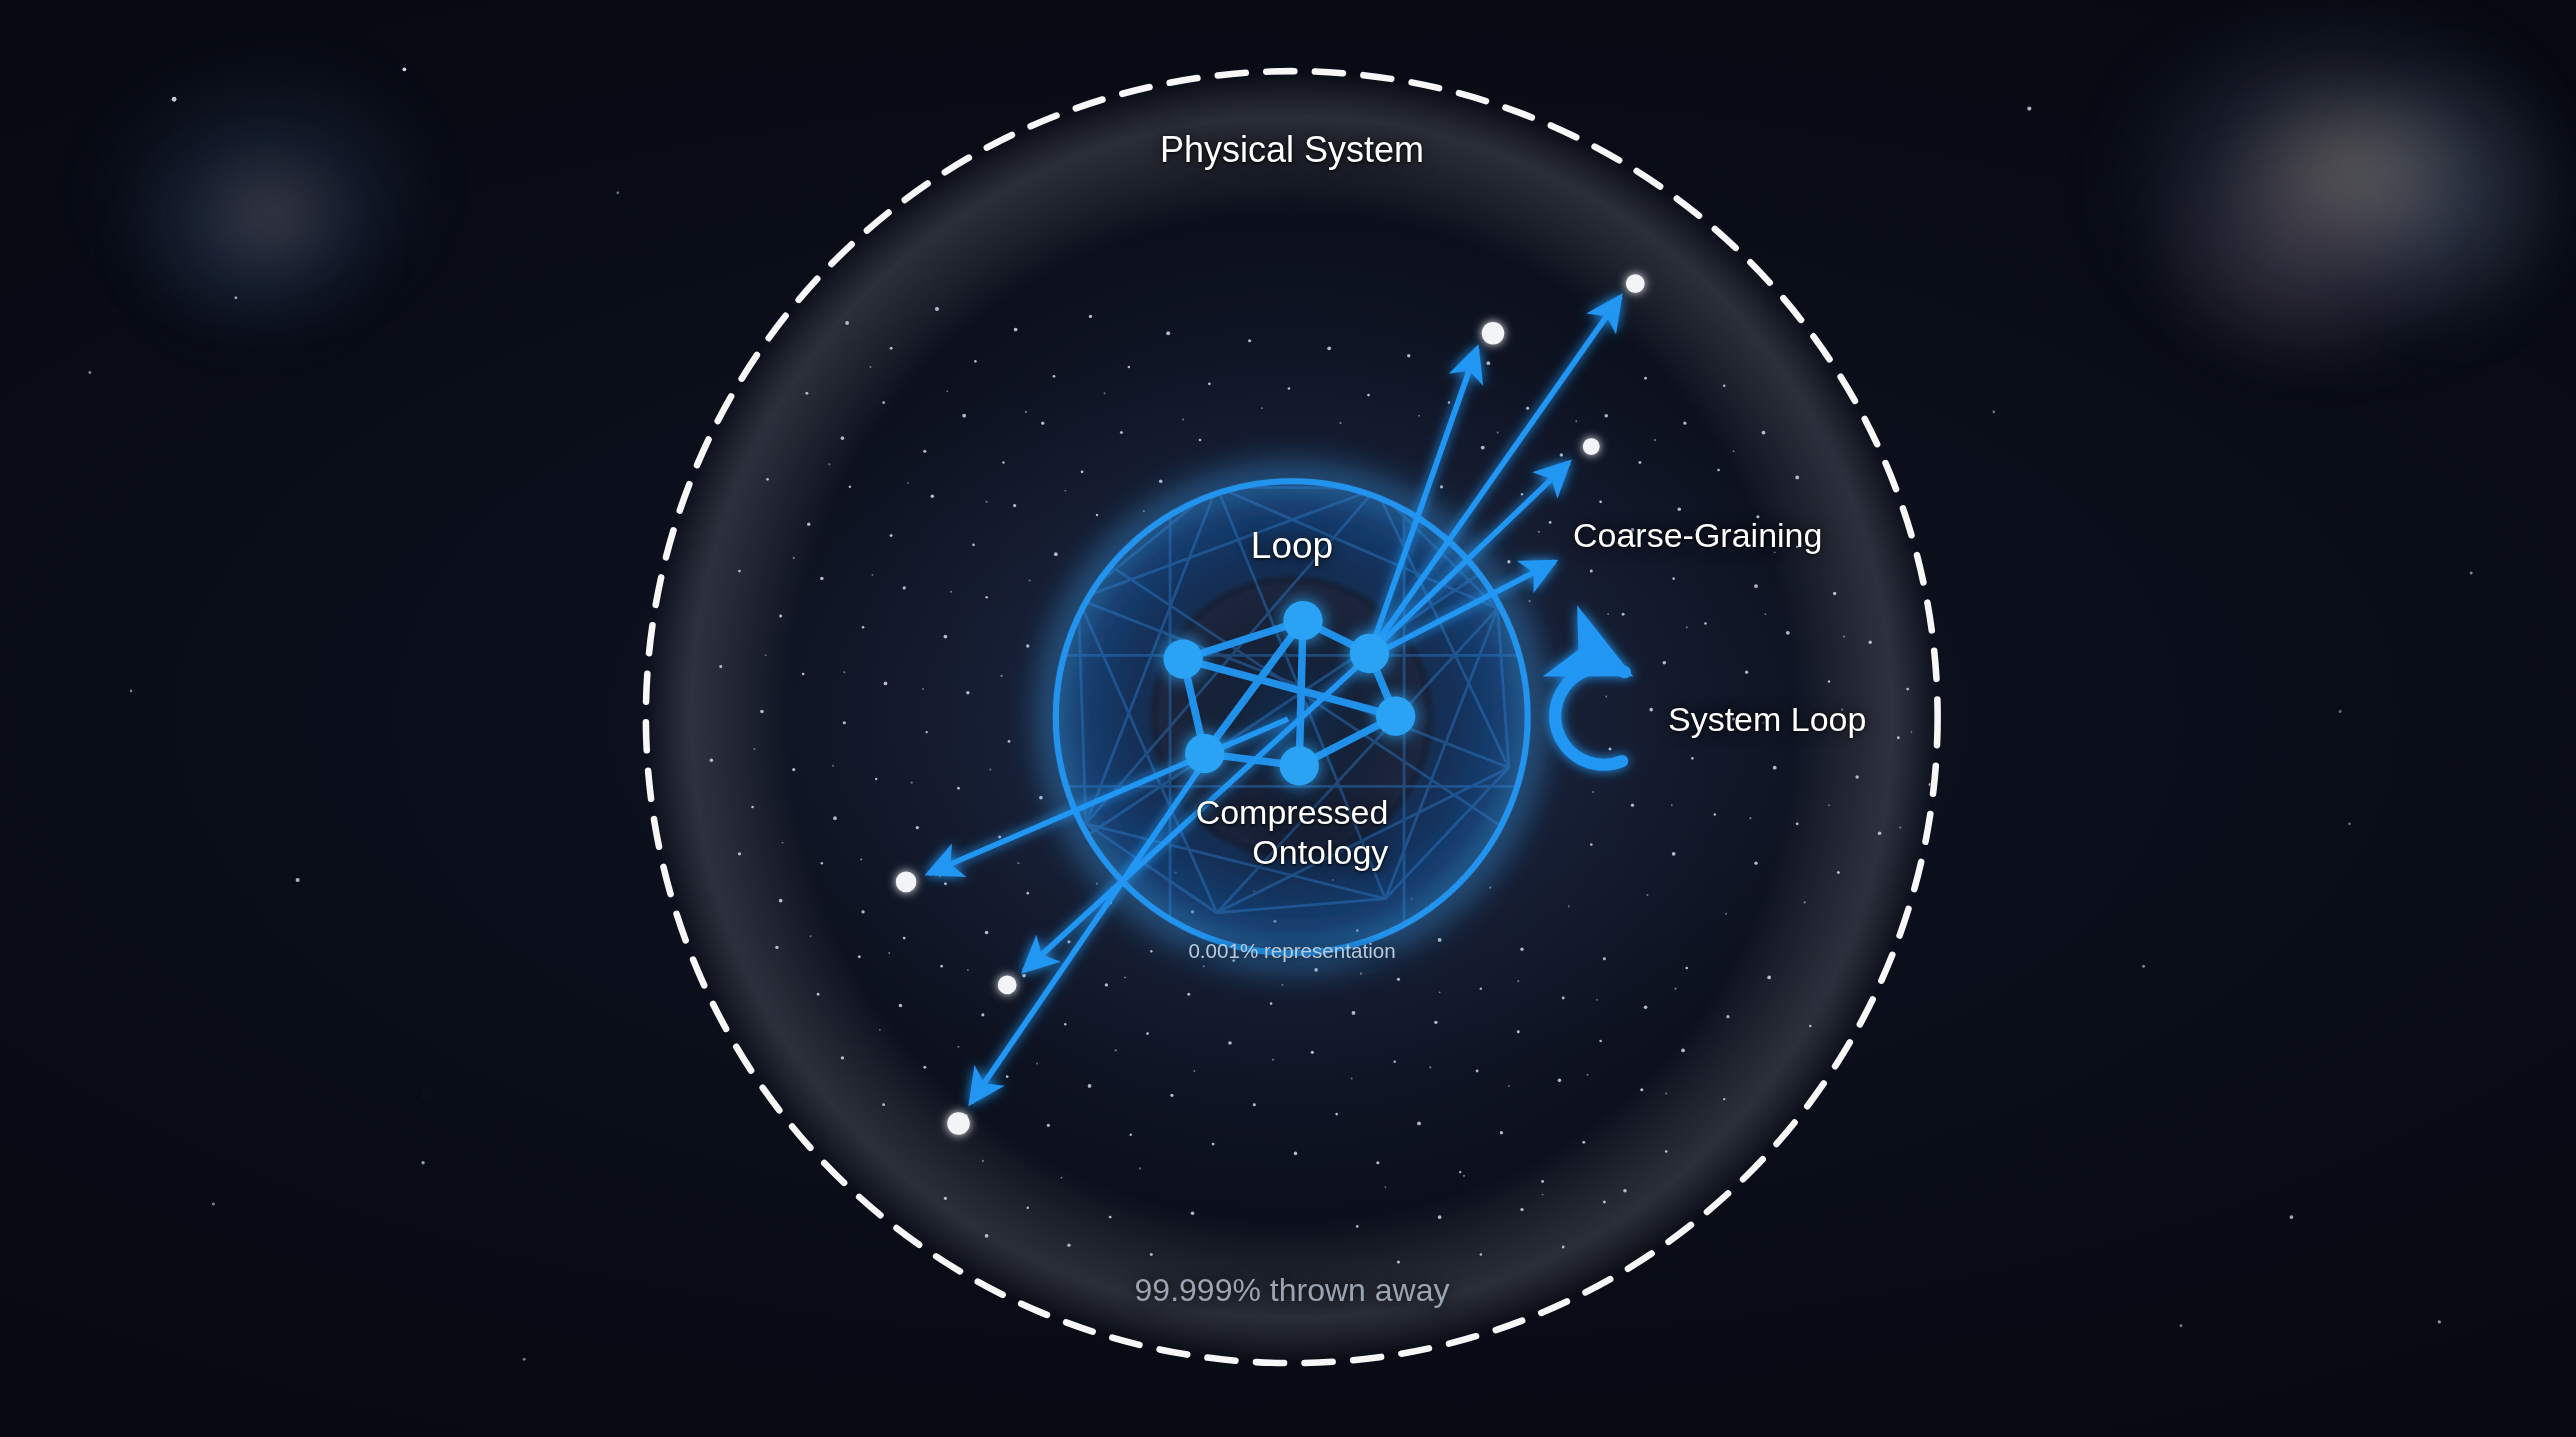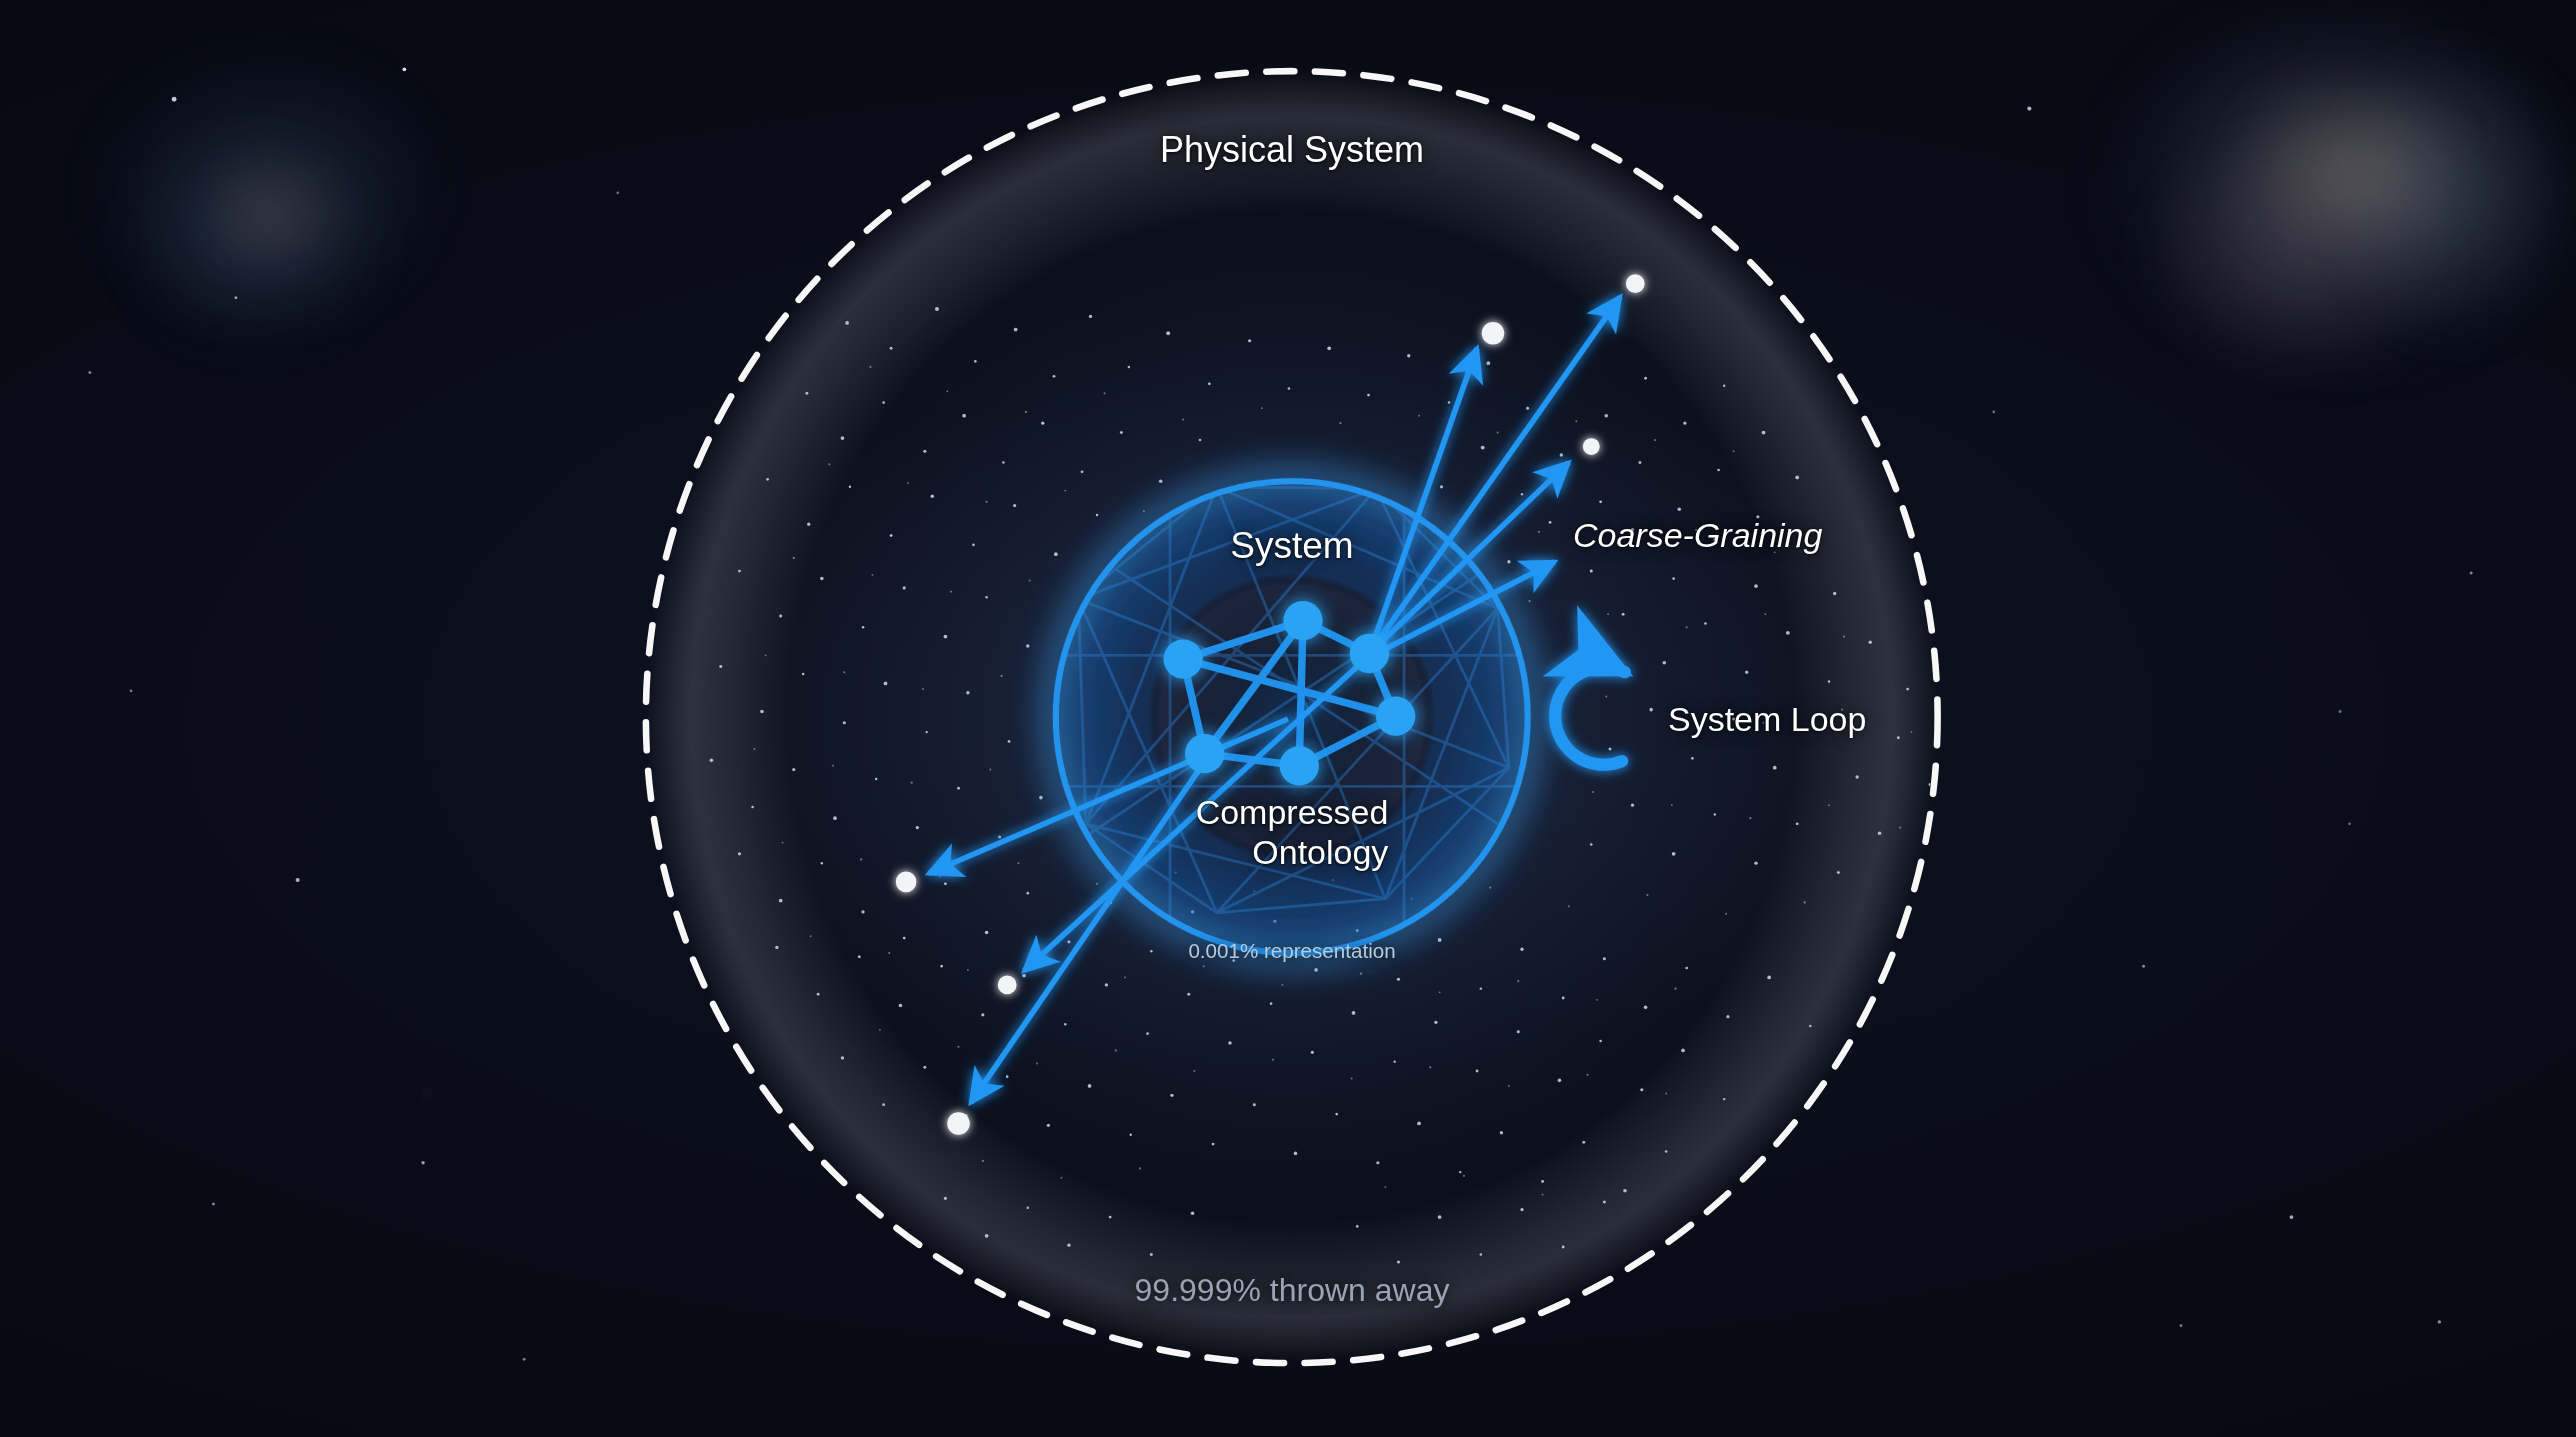--- a/index.html
+++ b/index.html
@@ -34,21 +34,21 @@
 
   
   svg.layer{position:absolute;inset:0;width:2576px;height:1438px;overflow:visible;}
 
   
   .lbl{position:absolute;color:#ffffff;white-space:nowrap;
        text-shadow:0 0 15px rgba(0,0,0,0.75), 0 0.9px 2.8px rgba(0,0,0,0.9);
        pointer-events:auto;}
   .lbl-physical{font-size:36px;left:1292px;top:150px;transform:translate(-50%,-50%);}
   .lbl-agent{font-size:37px;left:1292px;top:546px;transform:translate(-50%,-50%);}
-  .lbl-coarse{font-size:34px;left:1573px;top:535px;transform:translate(0,-50%);font-style:italic;}
+  .lbl-coarse{font-size:34px;left:1573px;top:535px;transform:translate(0,-50%);}
   .lbl-control{font-size:34px;left:1668px;top:719px;transform:translate(0,-50%);}
   .lbl-comp{font-size:34px;left:1292px;top:833px;transform:translate(-50%,-50%);text-align:right;line-height:1.17;}
   .lbl-sub{position:absolute;left:1292px;top:913px;transform:translate(-50%,-50%);
            font-size:20.6px;color:#b9c9d8;white-space:nowrap;
            text-shadow:0 0 11.2px rgba(0,0,0,0.7);margin-top:38px;}
   .lbl-thrown{position:absolute;left:1292px;top:1290px;transform:translate(-50%,-50%);
               font-size:32px;color:#9aa3b2;white-space:nowrap;
               text-shadow:0 0 13px rgba(0,0,0,0.8);}
 </style>
 </head>
@@ -516,21 +516,21 @@
       <circle cx="1024" cy="1200" r="12"></circle>
     </g>
 
     <g filter="url(#glowArrow)">
       <path d="M 1667 723 A 52 52 0 1 1 1664 818" fill="none" stroke="#2196f3" stroke-width="13" stroke-linecap="round" marker-end="url(#ah)" transform="rotate(180 1700 768)"></path>
     </g>
   </svg>
 
   <div class="lbl lbl-physical">Physical System</div>
 
-  <div class="lbl lbl-agent">System</div>
+  <div class="lbl lbl-agent">Loop</div>
 
   <div class="lbl lbl-coarse">Coarse-Graining</div>
 
   <div class="lbl lbl-control">System Loop</div>
 
   <div class="lbl lbl-comp">
     <div>Compressed</div>
     <div>Ontology</div>
   </div>
 

